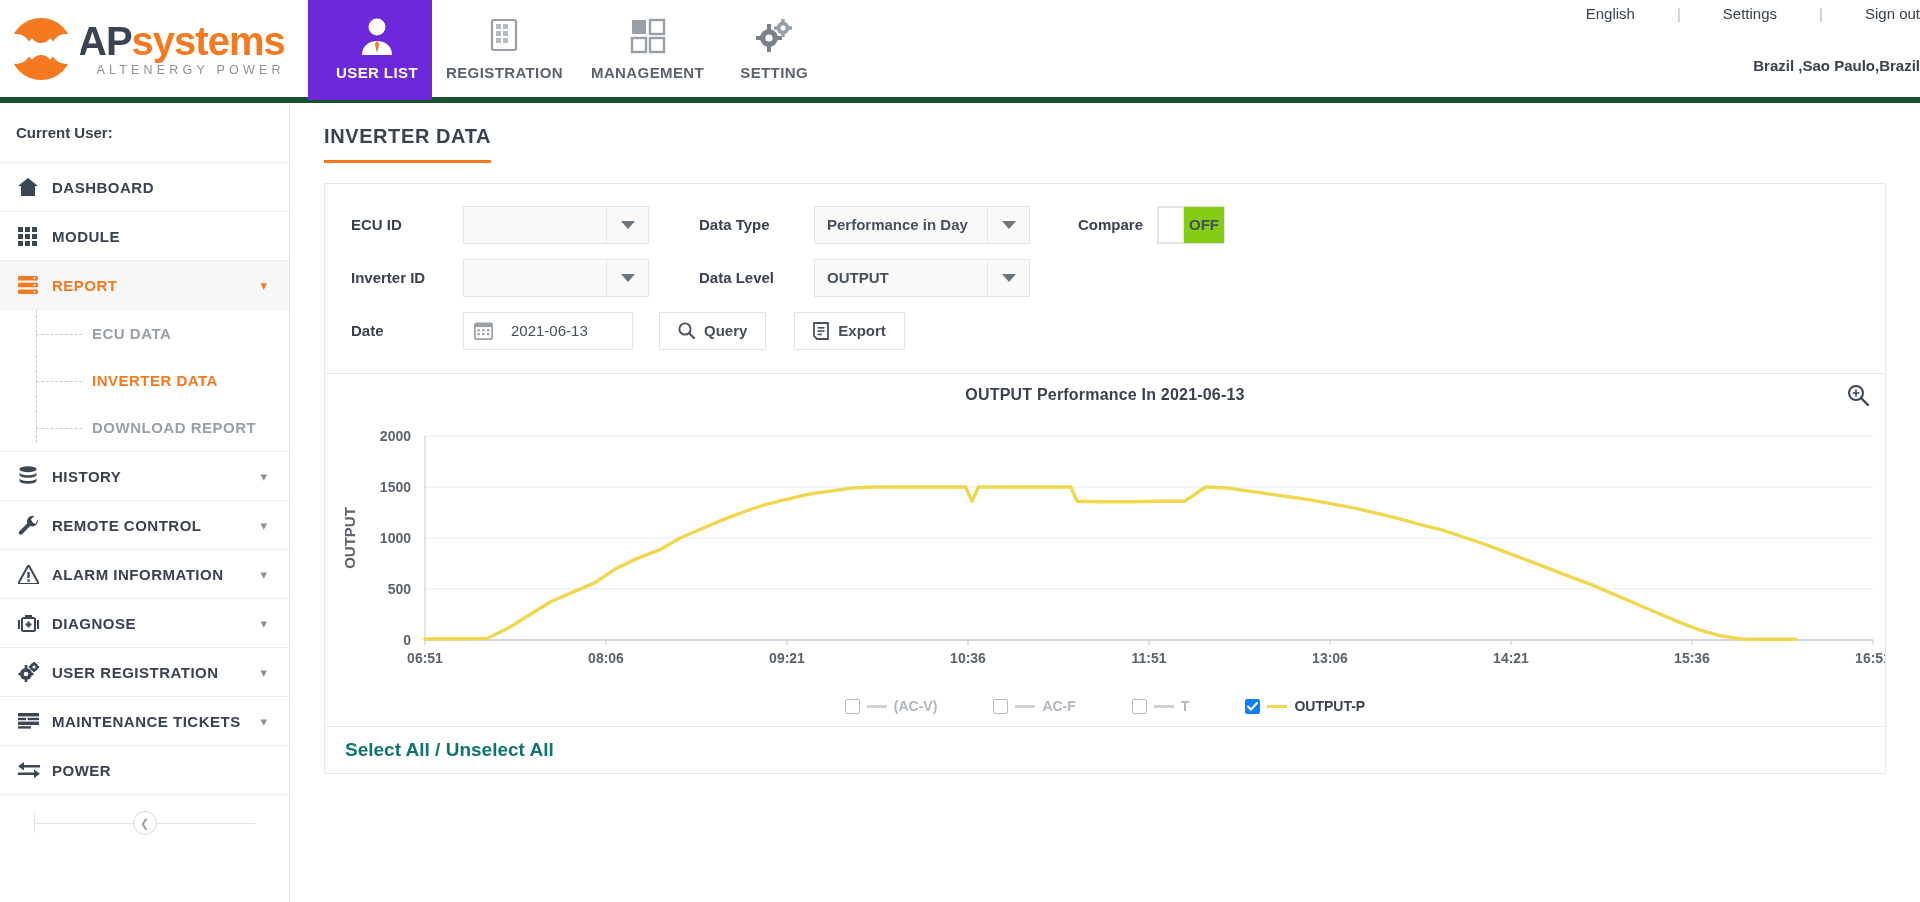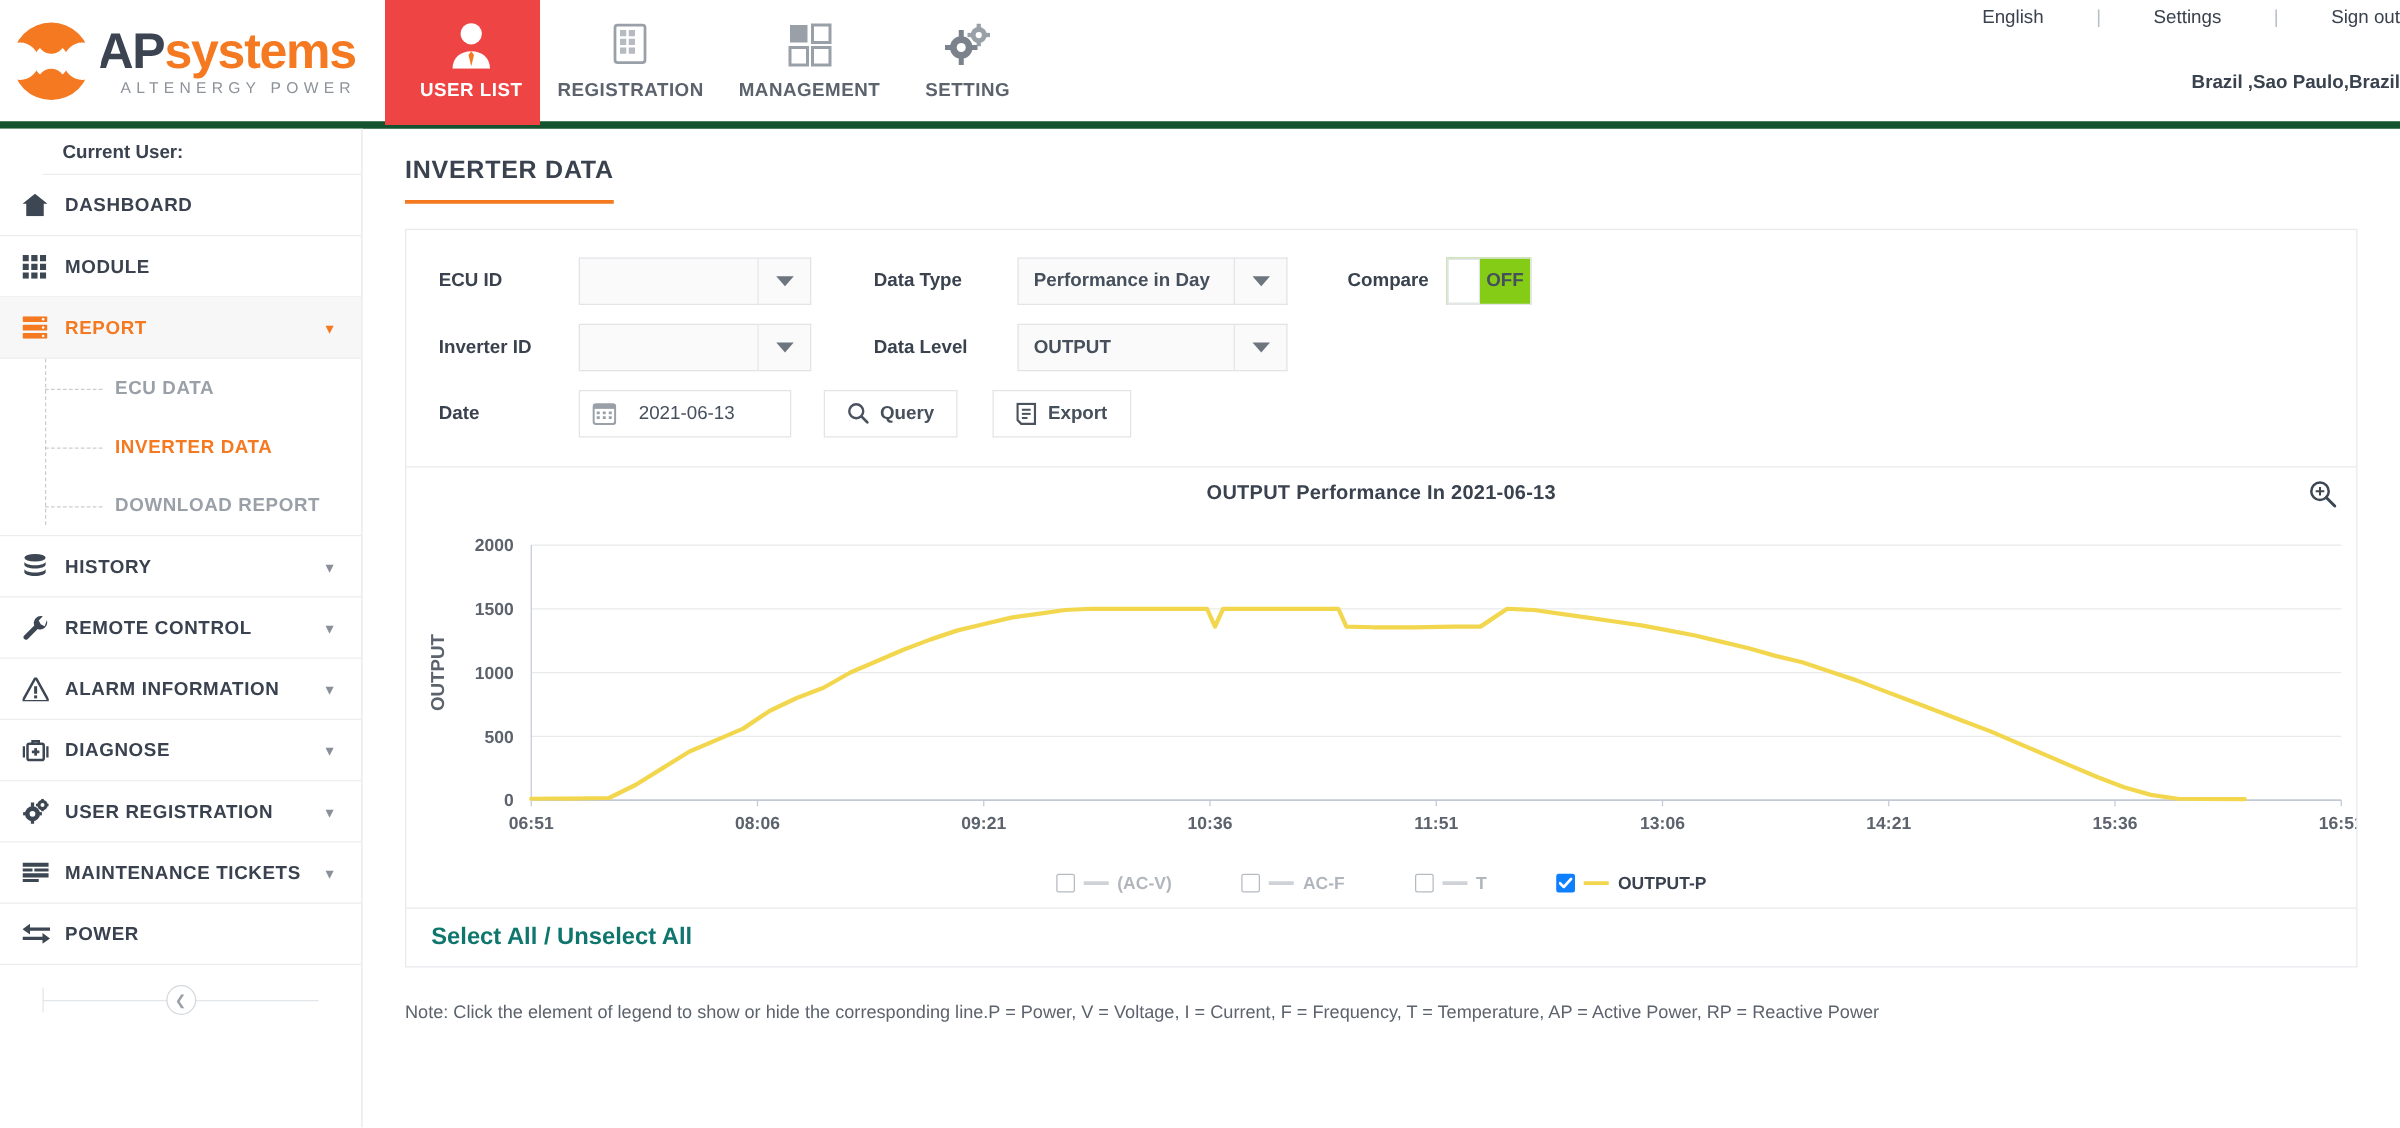--- a/index.html
+++ b/index.html
@@ -39,38 +39,38 @@
   .logo-text .lt1 .ap { color:#3b4450; }
   .logo-text .lt1 .sys { color:#f47920; }
   .logo-text .lt2 { font-size:12.5px; letter-spacing:4.2px; color:#8d9299; margin-top:2px; text-align:right;}
 
   .nav { position:absolute; left:308px; top:0; display:flex; height:100px; }
   .nav-item {
     width:auto; min-width:112px; padding:10px 14px 0 14px;
     display:flex; flex-direction:column; align-items:center; justify-content:flex-start;
     cursor:pointer; height:100px;
   }
-  .nav-item.active { background:#ef4444;padding-left:28px; }
+  .nav-item.active { background:#6d28d9;padding-left:28px; }
   .nav-ico { height:52px; display:flex; align-items:center; justify-content:center; }
   .nav-label { font-size:15px; font-weight:bold; letter-spacing:.4px; color:#5c636d; margin-top:2px;}
   .nav-item.active .nav-label { color:#fff; }
 
   .util { position:absolute; right:0; top:0; width:660px; }
   .util-row1 { position:absolute; right:0; top:5px; display:flex; align-items:center; gap:16px; }
   .util-row1 a { color:#39424e; font-size:15px; text-decoration:none; cursor:pointer; }
   .util-sep { color:#b9bec5; margin:0 26px; }
   .util-loc { position:absolute; right:0; top:57px; font-size:15px; font-weight:bold; color:#39424e; }
 
   
   .body-wrap { display:flex; height:799px; }
 
   
   .sidebar { width:300px; border-right:1px solid #e3e6e9; background:#fff; position:relative; }
-  .cur-user { height:37px; display:flex; align-items:center; padding-left:16px;
-              font-size:15px; font-weight:bold; color:#39424e; border-bottom:1px solid #ededed;margin-left:34px;}
+  .cur-user { height:60px; display:flex; align-items:center; padding-left:16px;
+              font-size:15px; font-weight:bold; color:#39424e; border-bottom:1px solid #ededed;}
   .menu-item {
     height:49px; display:flex; align-items:center; border-bottom:1px solid #ededed;
     cursor:pointer; position:relative; padding-left:18px;
   }
   .menu-item.sel { background:#f7f7f7; }
   .menu-ico { width:34px; display:flex; align-items:center; justify-content:flex-start; color:#4a525e; }
   .menu-label { font-size:15px; font-weight:bold; letter-spacing:.5px; color:#39424e; }
   .menu-item.sel .menu-label { color:#f47920; }
   .menu-chev { position:absolute; right:22px; color:#8a9099; font-size:13px; }
   .menu-item.sel .menu-chev { color:#f47920; }
@@ -601,15 +601,14 @@
               </svg>
           </span>
           <span class="dash" style="background:#f2d74e"></span>
           <span class="lt">OUTPUT-P</span>
         </div>
       </div>
 
       <div class="selectall">Select All / Unselect All</div>
     </div>
 
-    <div class="note">Note: Click the element of legend to show or hide the corresponding line.P = Power, V = Voltage, I = Current, F = Frequency, T = Temperature, AP = Active Power, RP = Reactive Power</div>
   </div>
 </div>
 
 </body></html>

